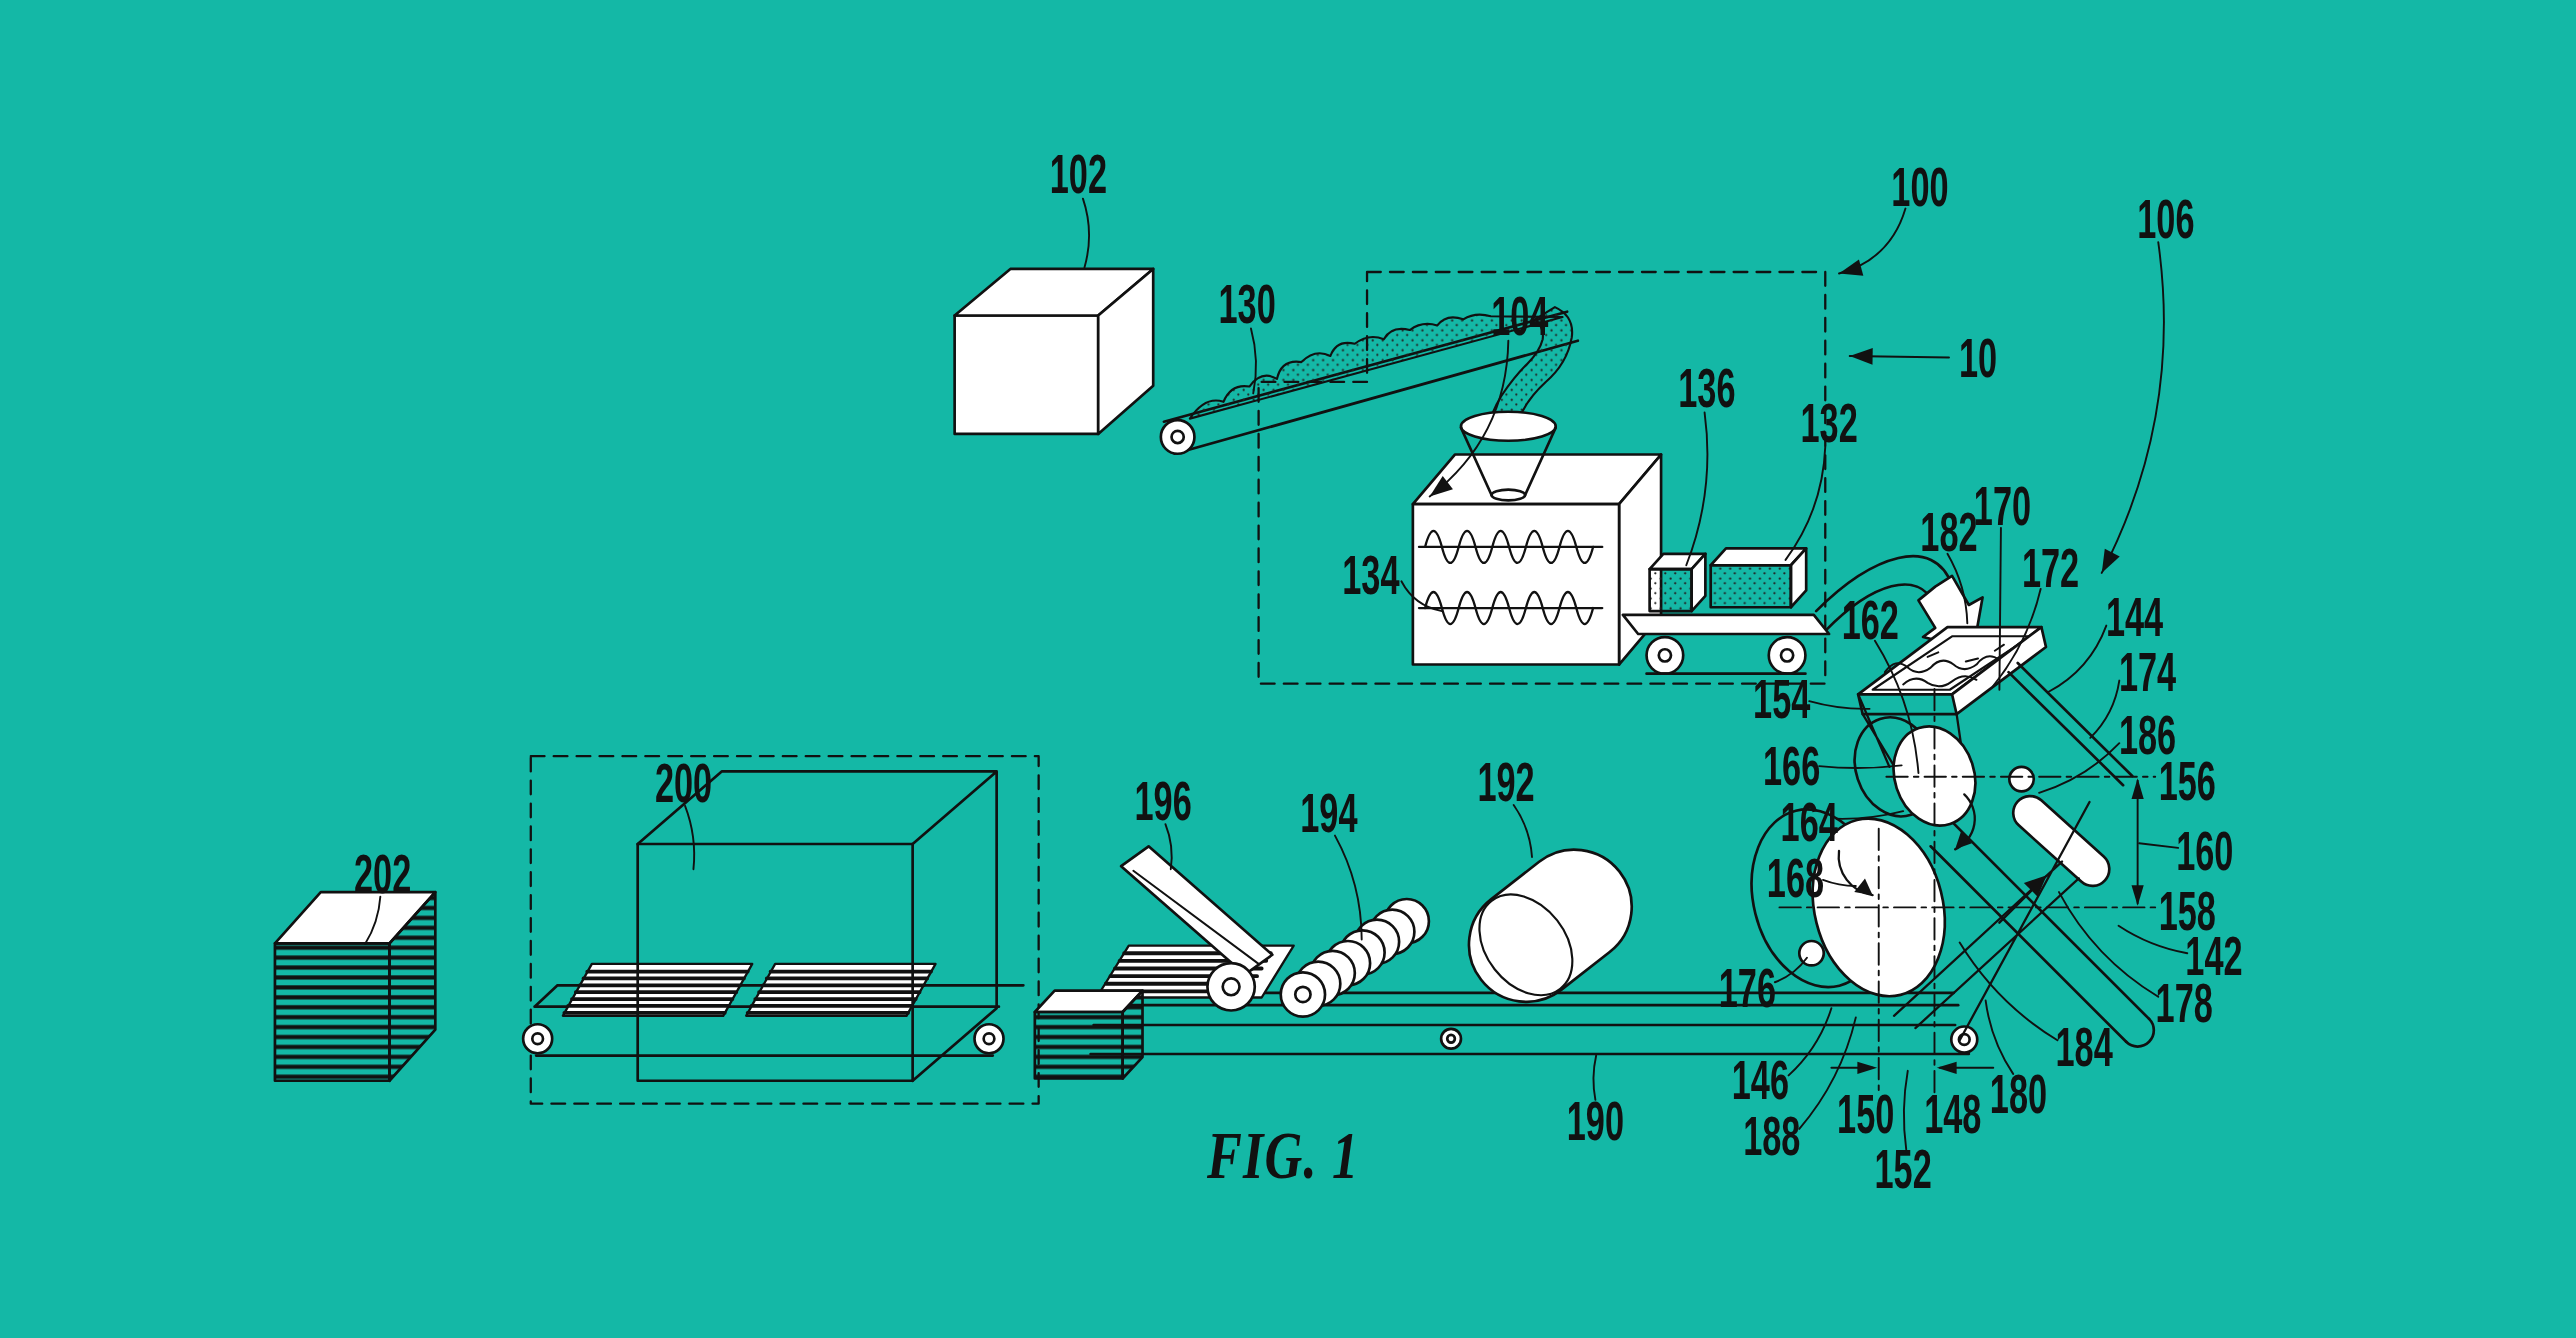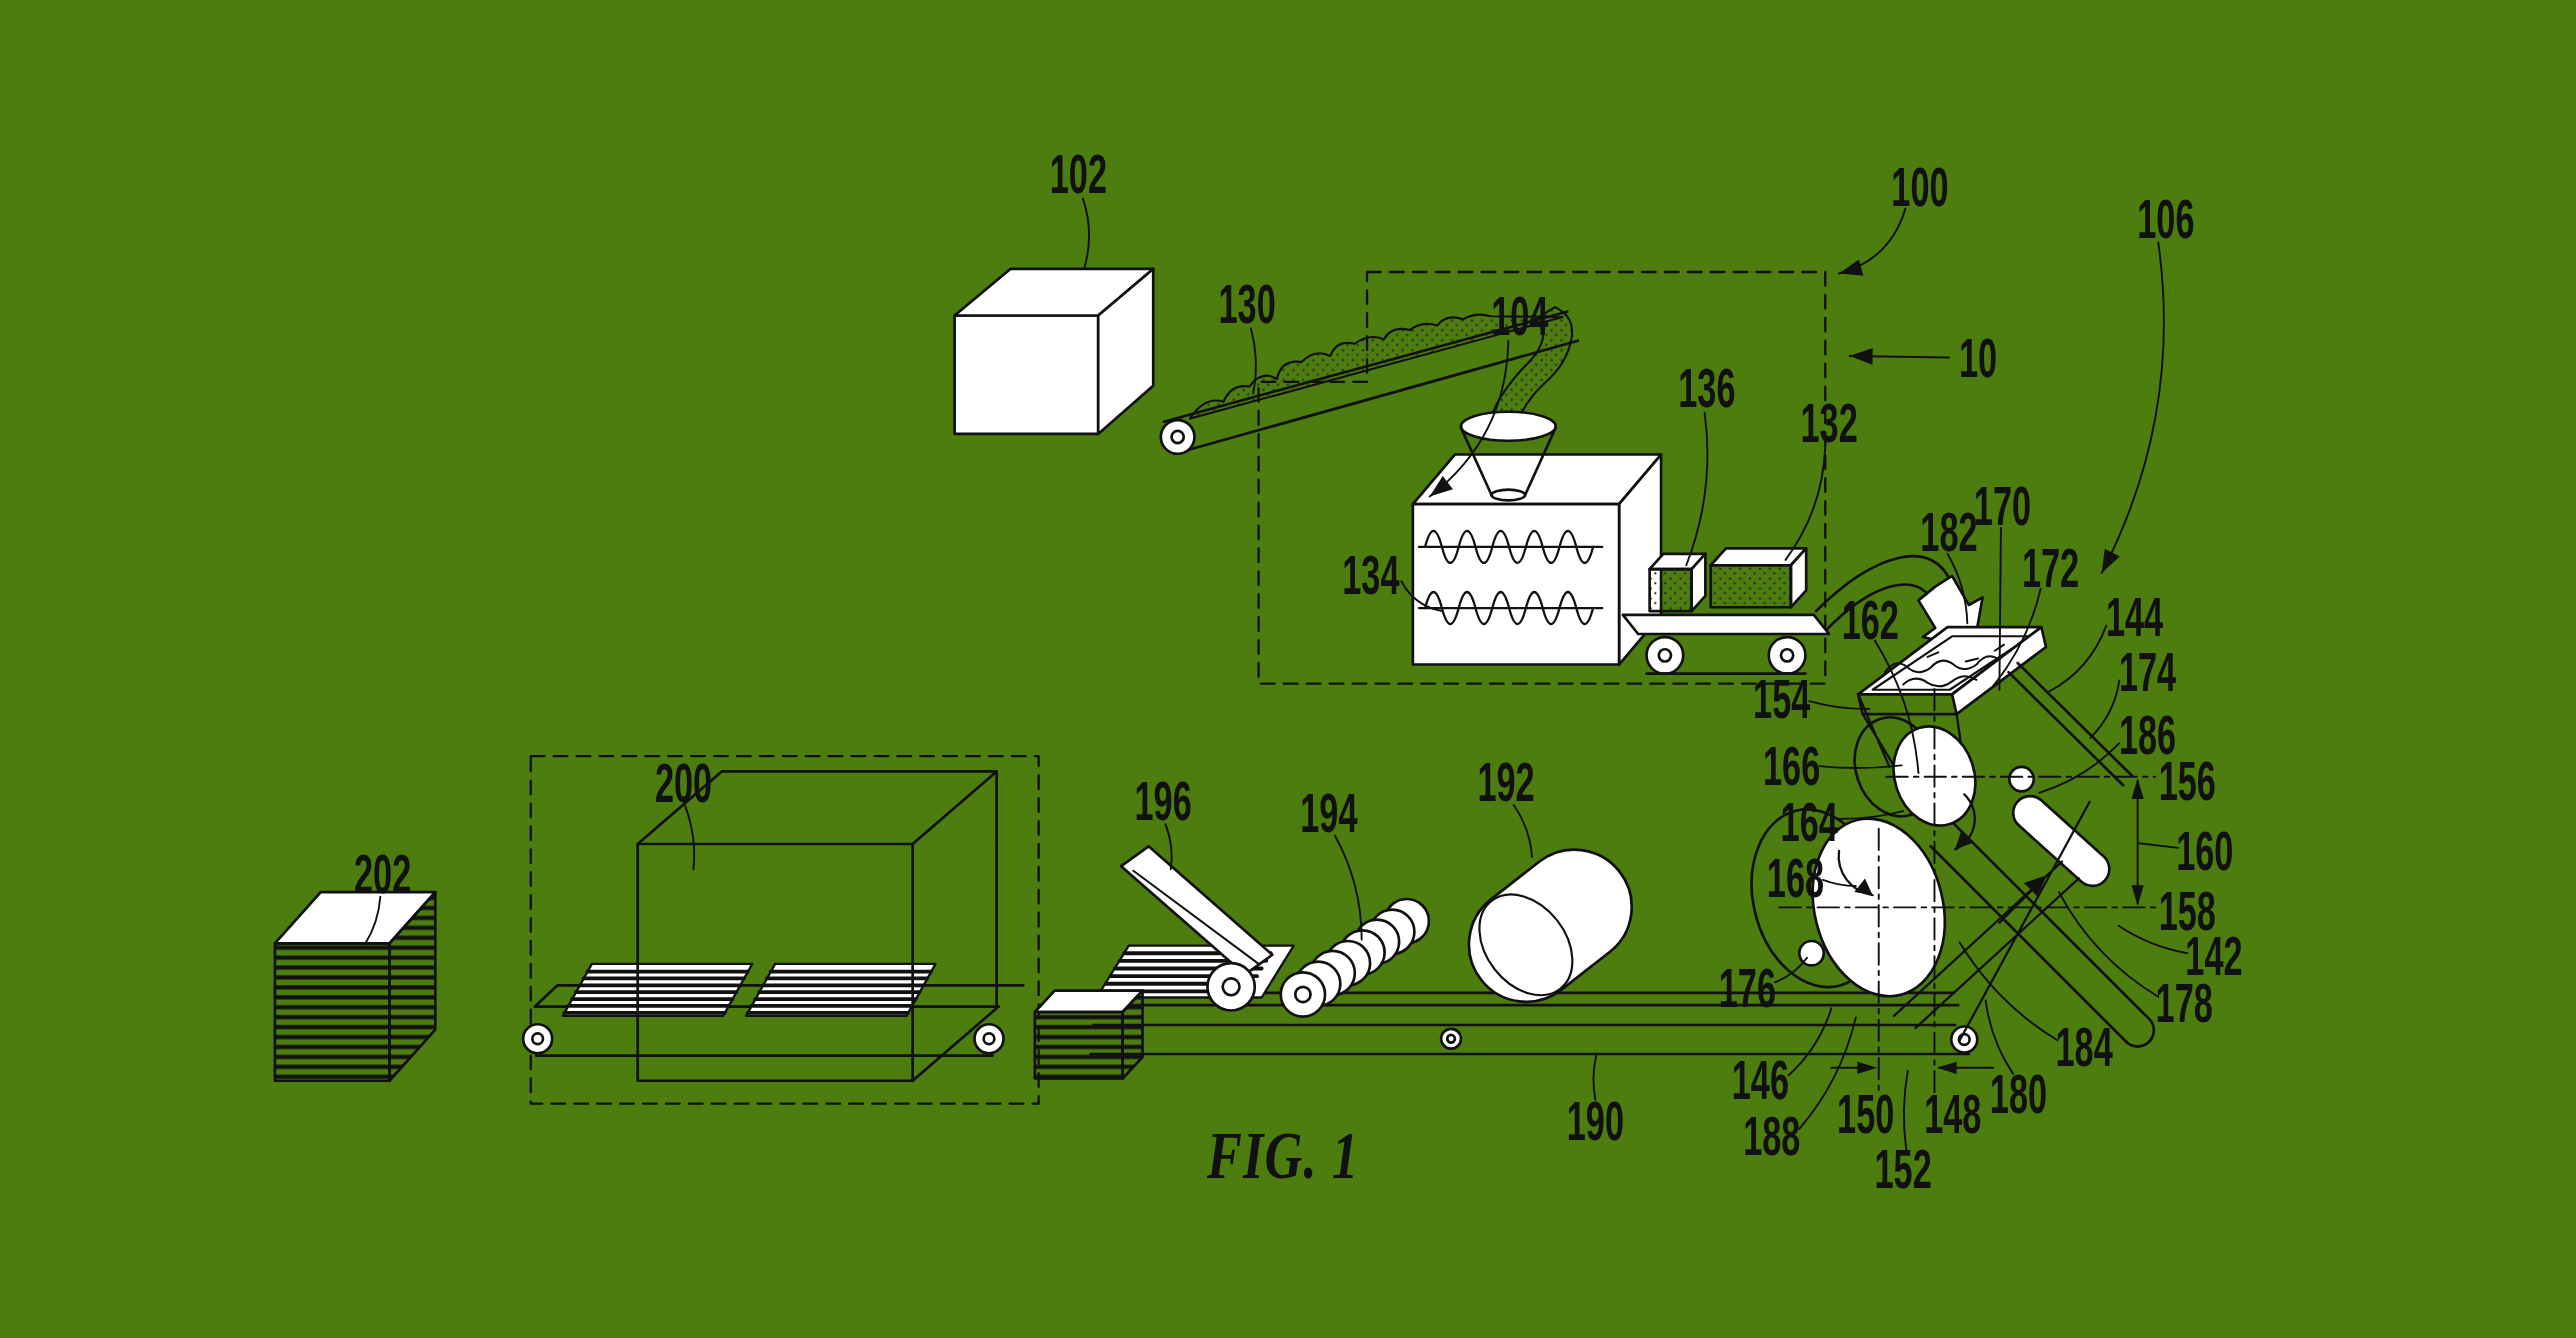--- a/index.html
+++ b/index.html
@@ -1,16 +1,16 @@
 <!DOCTYPE html>
 <html style="font-size:12.2px"><head>
 <meta charset="utf-8">
 <style>
   html,body{margin:0;padding:0;background:#fff;}
-  #page{position:relative;width:2576px;height:1339px;background:#4d7c0f;overflow:hidden;
+  #page{position:relative;width:2576px;height:1339px;background:#14b8a6;overflow:hidden;
         font-family:"Liberation Sans",sans-serif;}
   svg text.ref{font:700 72px "Liberation Sans",sans-serif;fill:#111;}
   .fig-caption{position:absolute;left:1207px;top:1117px;width:199px;
       font:700 italic 67px "Liberation Serif",serif;color:#111;
       transform:scaleX(.78);transform-origin:left center;letter-spacing:1.5px;}
 </style>
 </head>
 <body>
 
 <div id="page">

